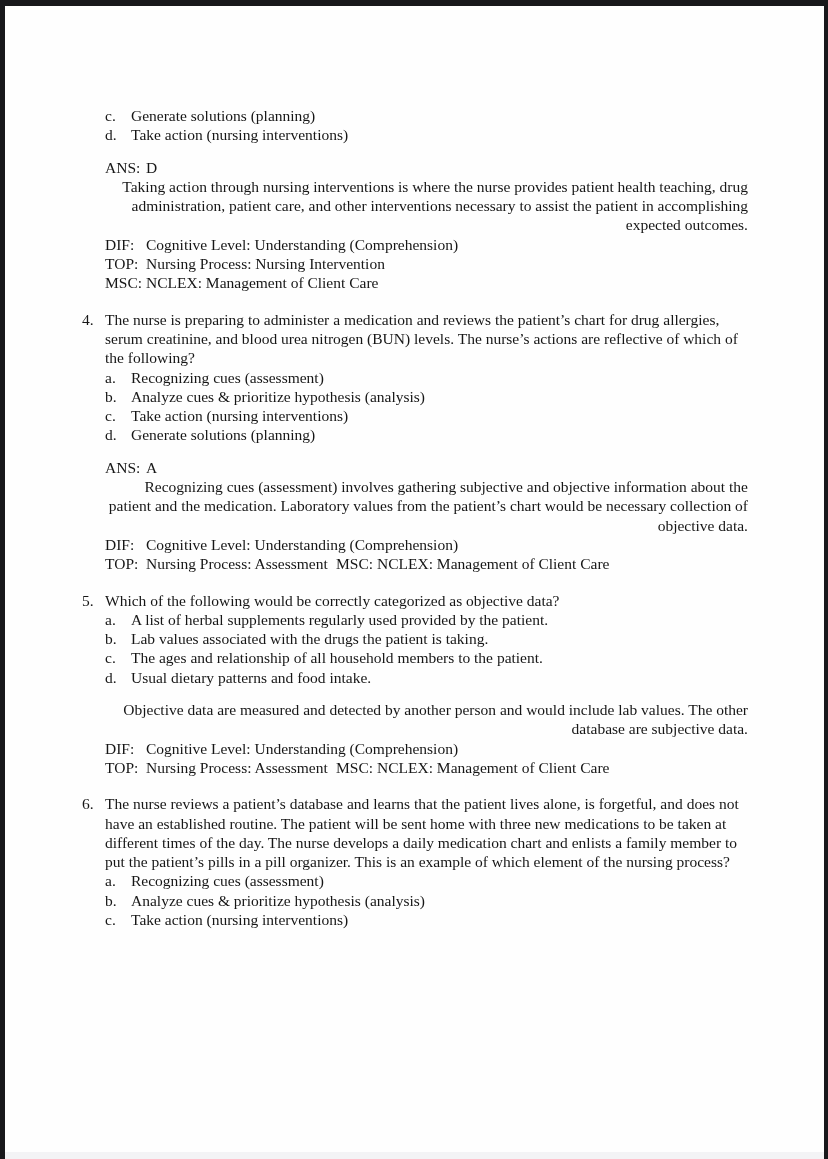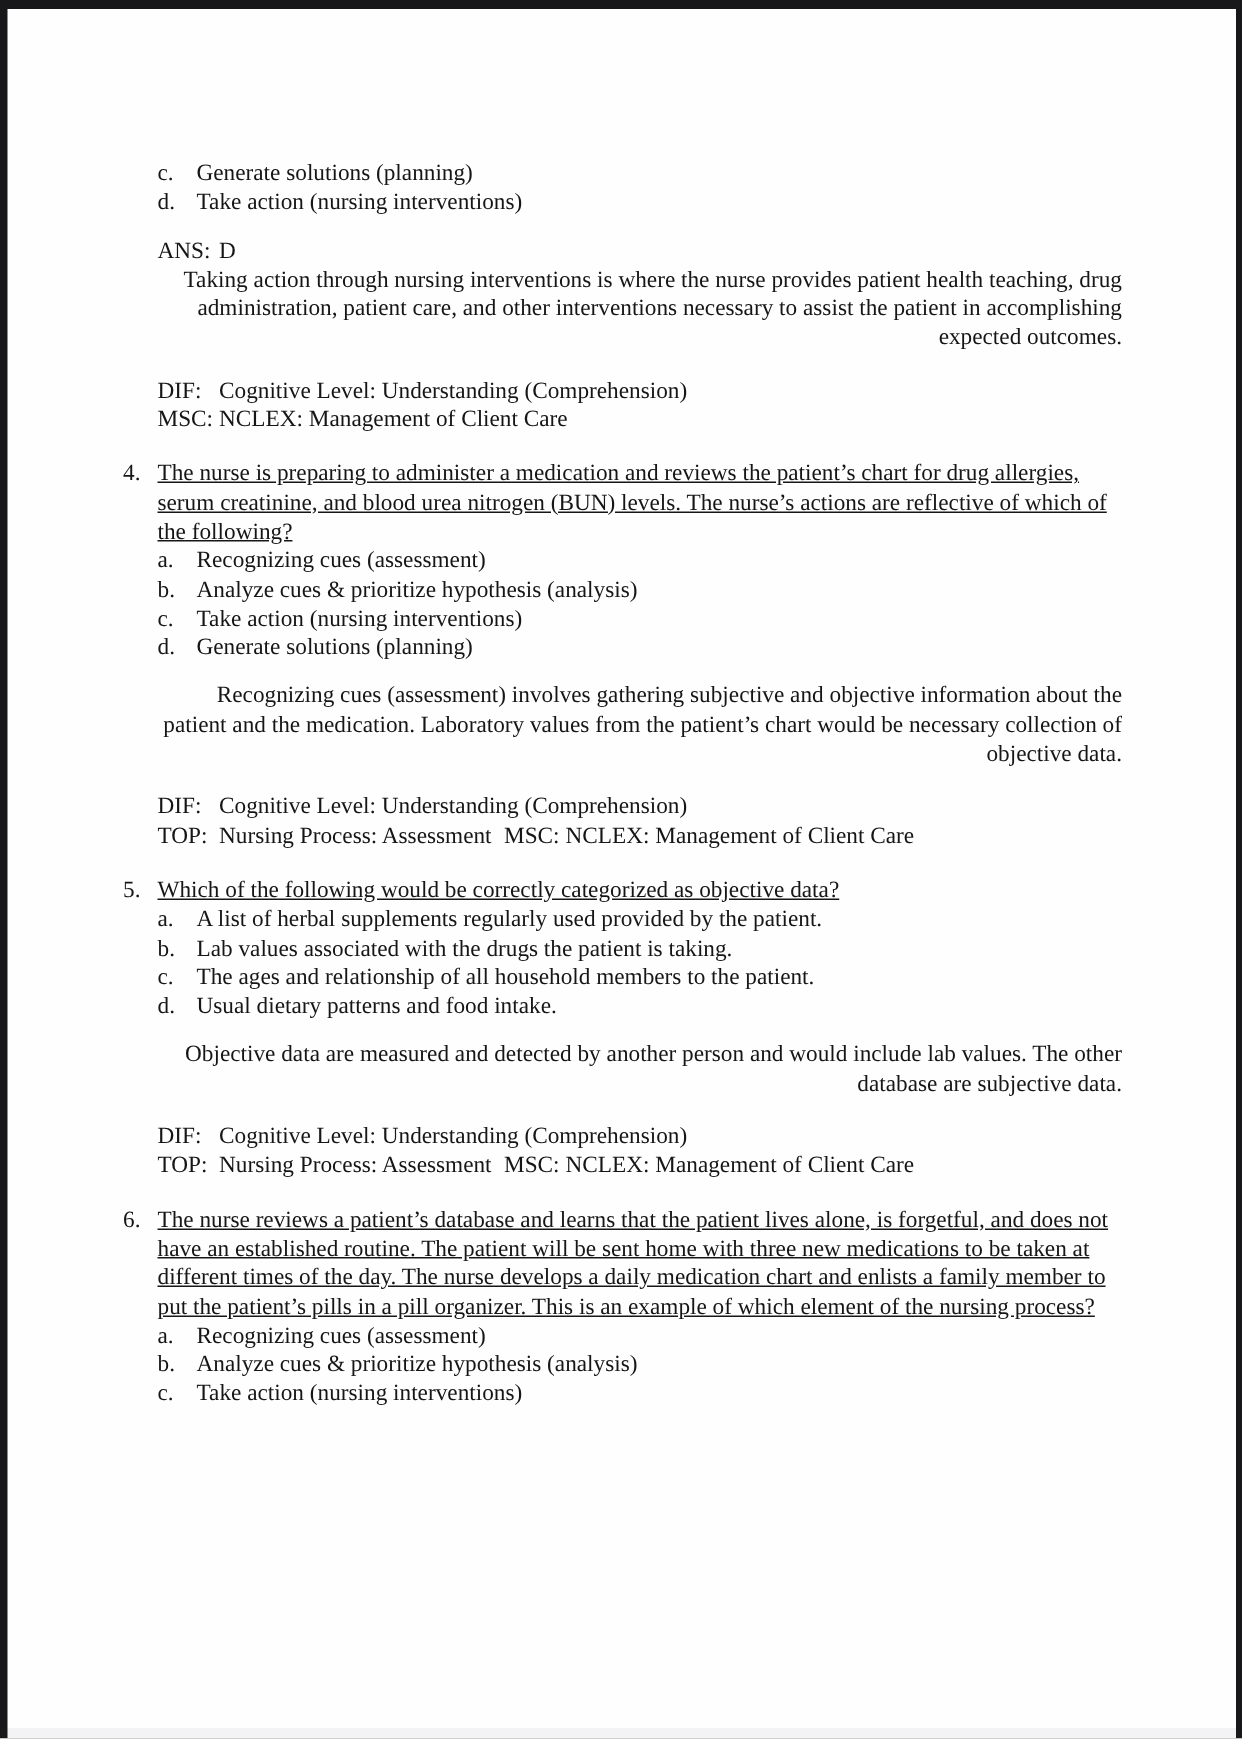--- a/index.html
+++ b/index.html
@@ -33,29 +33,29 @@
     position: absolute;
     left: 77px;
     top: 100px;
     width: 668px;
     font-size: 15.5px;
     line-height: 19.3px;
     color: #161616;
   }
   .sec.indent { margin-left: 23px; }
   .sec.answer { margin-top: 13px; }
-  .sec.meta { margin-top: 16px; }
+  .sec.meta { margin-top: 0; }
   .sec.question { margin-top: 17px; }
   .question { display: flex; }
   .q-num {
     width: 23px;
     flex: 0 0 23px;
   }
   .q-body { flex: 1; max-width: 645px; }
-  .q-text { max-width: 643px; text-decoration: underline; }
+  .q-text { max-width: 643px; }
   .opt { display: flex; }
   .opt-letter {
     width: 26px;
     flex: 0 0 26px;
   }
   .opt-text { flex: 1; max-width: 612px; }
   .rationale { max-width: 643px; text-align: right; }
   .meta-label {
     display: inline-block;
     width: 41px;
@@ -83,20 +83,21 @@
             <span class="opt-letter">d.</span>
             <span class="opt-text">Take action (nursing interventions)</span>
           </div>
         </div>
         <div class="sec indent answer">
           <div class="ans-line"><span class="meta-label">ANS:</span><span class="ans-value">D</span></div>
           <div class="rationale">Taking action through nursing interventions is where the nurse provides patient health teaching, drug administration, patient care, and other interventions necessary to assist the patient in accomplishing expected outcomes.</div>
         </div>
         <div class="sec indent meta">
           <div class="meta-line"><span class="meta-group"><span class="meta-label">DIF:</span><span class="meta-text">Cognitive Level: Understanding (Comprehension)</span></span></div>
+          <div class="meta-line"><span class="meta-group"><span class="meta-label">TOP:</span><span class="meta-text">Nursing Process: Nursing Intervention</span></span></div>
           <div class="meta-line"><span class="meta-group"><span class="meta-label">MSC:</span><span class="meta-text">NCLEX: Management of Client Care</span></span></div>
         </div>
         <div class="sec question">
           <span class="q-num">4.</span>
           <div class="q-body">
             <div class="q-text">The nurse is preparing to administer a medication and reviews the patient’s chart for drug allergies, serum creatinine, and blood urea nitrogen (BUN) levels. The nurse’s actions are reflective of which of the following?</div>
             <div class="opt">
               <span class="opt-letter">a.</span>
               <span class="opt-text">Recognizing cues (assessment)</span>
             </div>
@@ -108,20 +109,21 @@
               <span class="opt-letter">c.</span>
               <span class="opt-text">Take action (nursing interventions)</span>
             </div>
             <div class="opt">
               <span class="opt-letter">d.</span>
               <span class="opt-text">Generate solutions (planning)</span>
             </div>
           </div>
         </div>
         <div class="sec indent answer">
+          <div class="ans-line"><span class="meta-label">ANS:</span><span class="ans-value">A</span></div>
           <div class="rationale">Recognizing cues (assessment) involves gathering subjective and objective information about the patient and the medication. Laboratory values from the patient’s chart would be necessary collection of objective data.</div>
         </div>
         <div class="sec indent meta">
           <div class="meta-line"><span class="meta-group"><span class="meta-label">DIF:</span><span class="meta-text">Cognitive Level: Understanding (Comprehension)</span></span></div>
           <div class="meta-line"><span class="meta-group"><span class="meta-label">TOP:</span><span class="meta-text">Nursing Process: Assessment</span></span><span class="meta-group second"><span class="meta-label">MSC:</span><span class="meta-text">NCLEX: Management of Client Care</span></span></div>
         </div>
         <div class="sec question">
           <span class="q-num">5.</span>
           <div class="q-body">
             <div class="q-text">Which of the following would be correctly categorized as objective data?</div>

